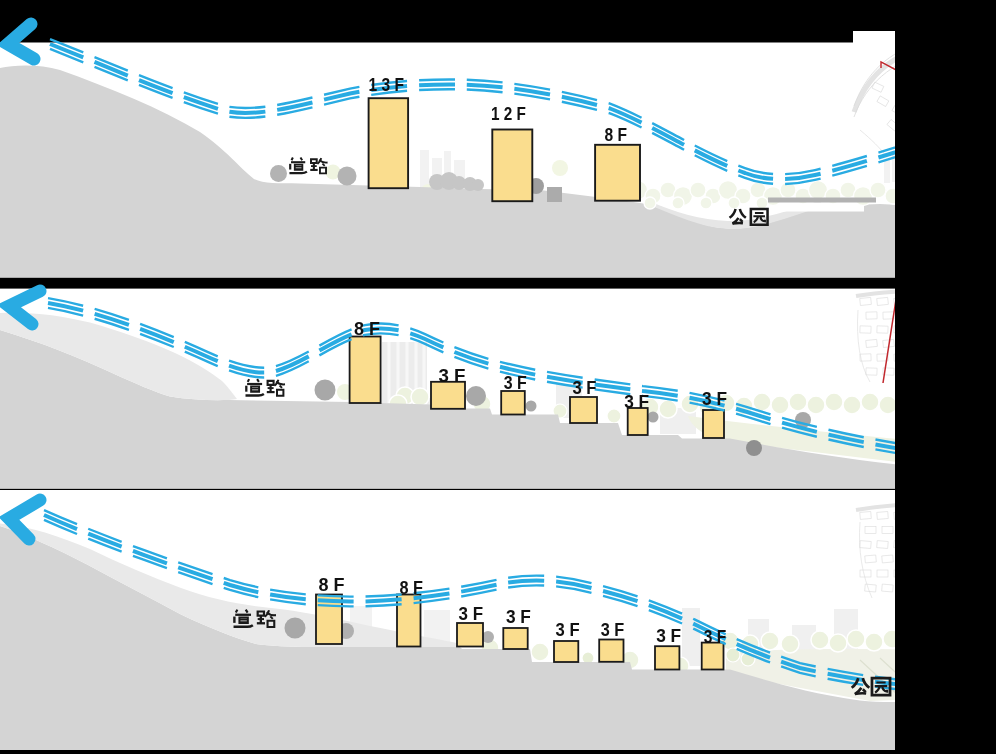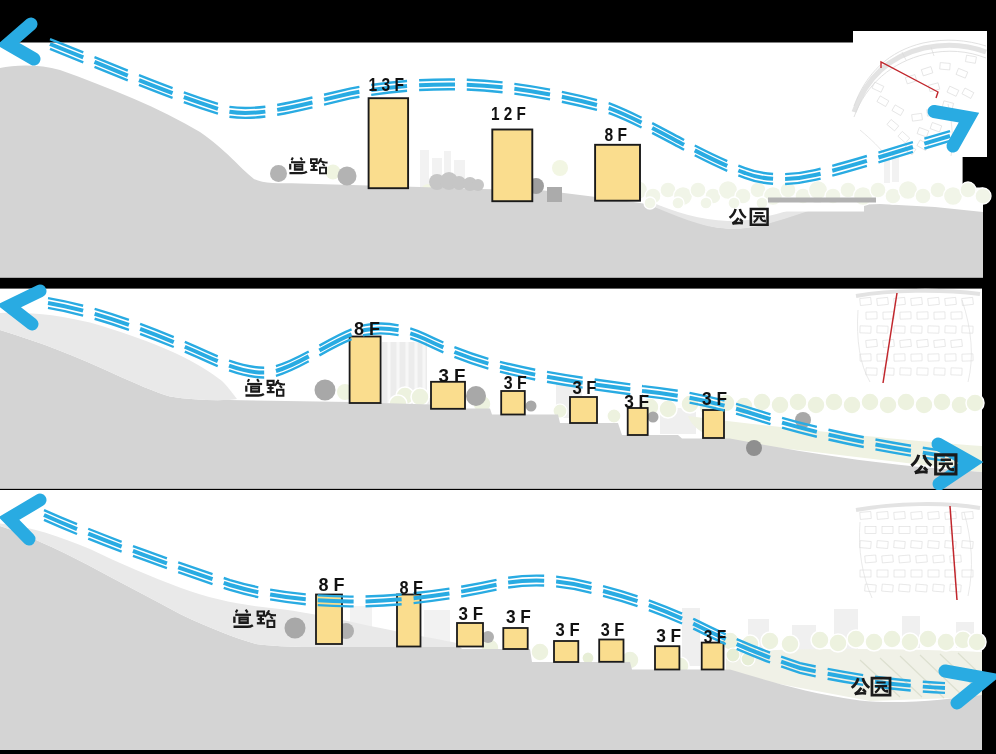--- a/index.html
+++ b/index.html
@@ -1,16 +1,16 @@
 <!DOCTYPE html>
 <html><head>
 <meta charset="utf-8">
 <style>
 html,body{margin:0;padding:0;background:#000;}
-#page{position:relative;width:996px;height:754px;background:#000;overflow:hidden;font-family:"Liberation Sans",sans-serif;}
+#page{position:relative;width:895px;height:754px;background:#000;overflow:hidden;font-family:"Liberation Sans",sans-serif;}
 svg{display:block;}
 .lbl{font-family:"Liberation Sans",sans-serif;font-weight:bold;fill:#111;}
 </style>
 </head>
 <body>
 <div id="page">
 <svg width="996" height="754" viewBox="0 0 996 754">
 <defs>
 
 <path id="c1" d="M50,44 C106,66 166,93 225,111 C258,118 300,105 350,93.5 C395,85 430,84 462,84.5 C505,85.5 558,94 610,108.5 C654,125.5 698,156 745,173 C764,180.5 790,181 815,175 C850,167 895,152 950,136"></path>

